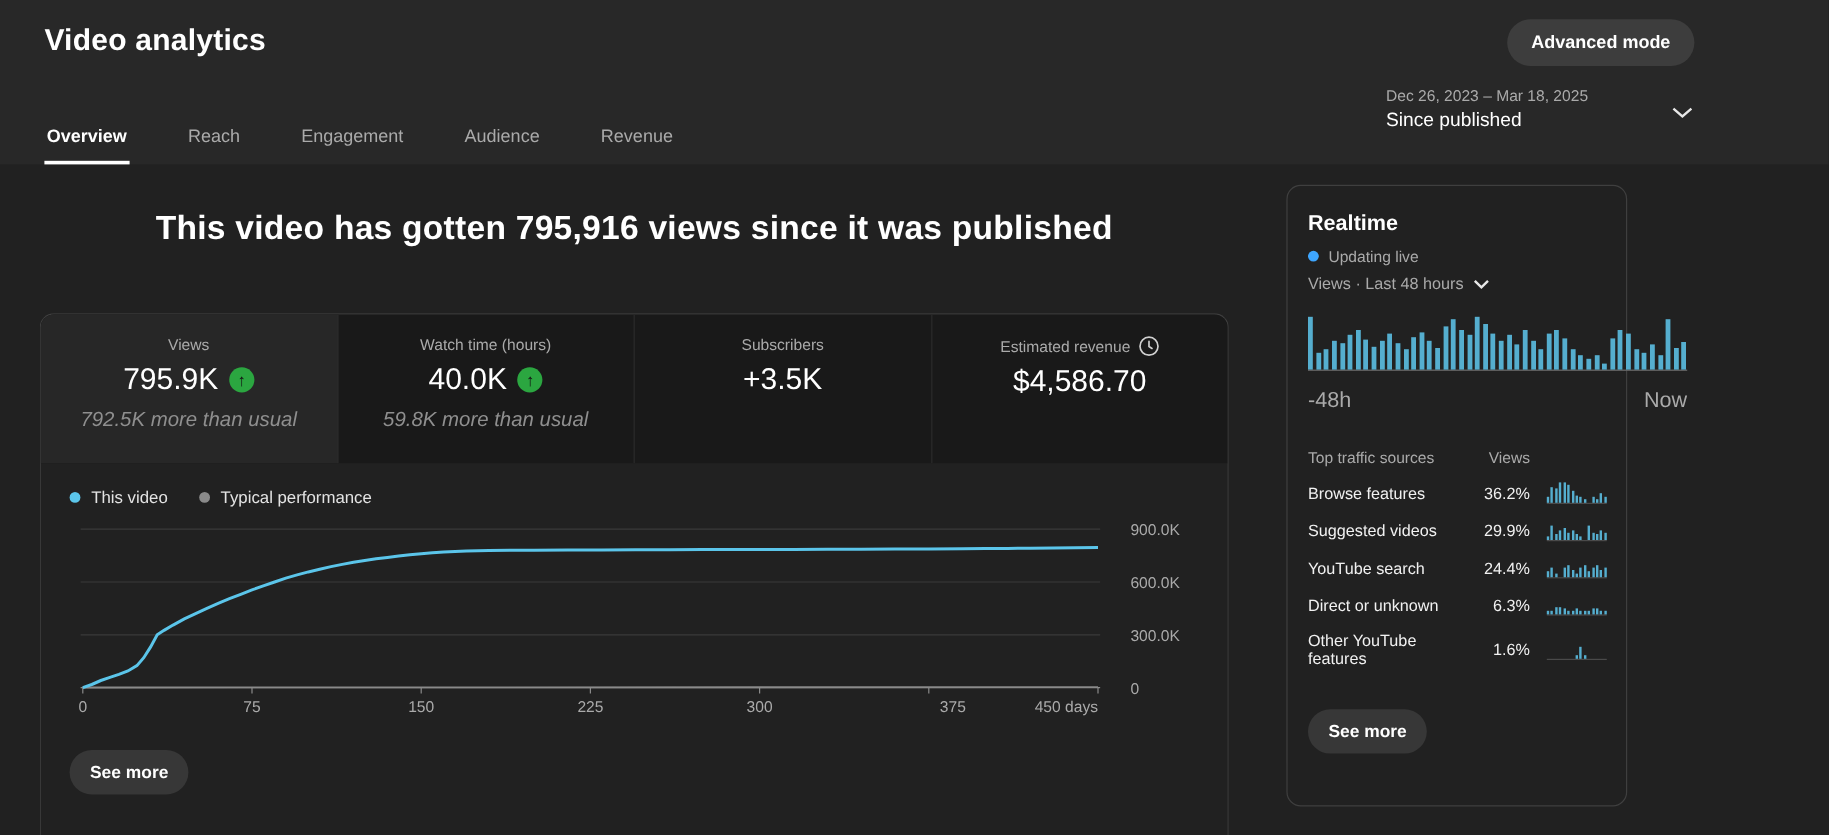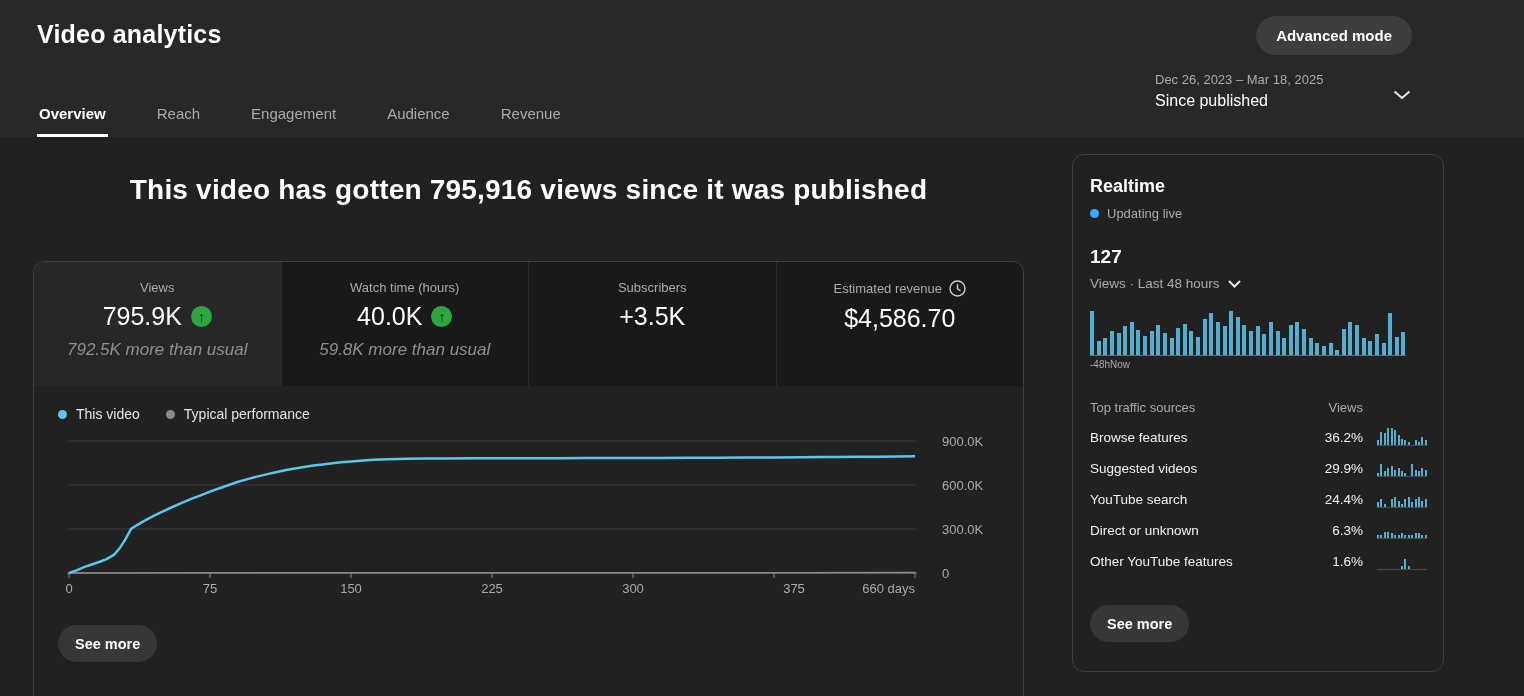--- a/index.html
+++ b/index.html
@@ -46,32 +46,32 @@
   .legend-dot { width:9px; height:9px; border-radius:50%; }
   .chart-wrap { position:relative; margin:13px 0 0 33px; width:940px; height:165px; }
   .chart-svg { position:absolute; left:0; top:0; }
   .y-label { position:absolute; left:875px; font-size:13px; color:#aaaaaa; }
   .x-label { position:absolute; top:146px; font-size:13px; color:#aaaaaa; white-space:nowrap; }
   .see-more { display:inline-flex; align-items:center; height:37px; background:#373737; border:none;
     border-radius:19px; padding:0 17px; color:#fff; font-size:14.5px; font-weight:700;
     font-family:inherit; cursor:pointer; }
   .card-see-more { margin:25px 0 0 24px; }
   
-  .realtime-card { position:absolute; left:1072px; top:154px; width:372px; height:518px;
+  .realtime-card { position:absolute; left:1072px; top:154px; width:284px; height:518px;
     border:1px solid #3f3f3f; border-radius:12px; background:#212121; padding:21px 16px 0 17px; }
   .rt-title { font-size:18px; font-weight:700; }
   .rt-live { display:flex; align-items:center; gap:8px; margin-top:9px; font-size:13px; color:#aaaaaa; }
   .rt-live-dot { width:9px; height:9px; border-radius:50%; background:#3ea6ff; }
   .rt-count { margin-top:25px; font-size:19px; font-weight:700; }
   .rt-caption { display:flex; align-items:center; gap:8px; margin-top:8px; font-size:13.5px; color:#aaaaaa; cursor:pointer; }
   .rt-chart { display:flex; align-items:flex-end; justify-content:space-between;
     margin-top:17px; width:316px; height:48px; border-bottom:1px solid #6d6d6d; }
   .rt-bar { width:4px; background:#55aecf; }
-  .rt-axis { display:flex; justify-content:flex-start; width:316px; margin-top:3px;
-    font-size:10px; color:#aaaaaa; }
+  .rt-axis { display:flex; justify-content:space-between; width:316px; margin-top:14px;
+    font-size:18px; color:#aaaaaa; }
   .rt-table { margin-top:30px; }
   .rt-table-row { display:grid; grid-template-columns:1fr 56px 50px; column-gap:14px;
     align-items:center; margin-bottom:13px; }
   .rt-th { font-size:13px; color:#aaaaaa; }
   .rt-th.views { text-align:right; }
   .rt-src { font-size:13.5px; color:#f1f1f1; }
   .rt-pct { font-size:13.5px; color:#f1f1f1; text-align:right; }
   .spark { display:flex; align-items:flex-end; justify-content:space-between;
     width:50px; height:18px; border-bottom:1px solid #4a4a4a; }
   .spark-bar { width:2px; background:#55aecf; }
@@ -175,33 +175,32 @@
       <span class="y-label" style="top: 131px;">0</span>
       <span class="y-label" style="top: 87px;">300.0K</span>
       <span class="y-label" style="top: 43px;">600.0K</span>
       <span class="y-label" style="top: -1px;">900.0K</span>
       <span class="x-label" style="left: 2px; transform: translateX(-50%);">0</span>
       <span class="x-label" style="left: 143px; transform: translateX(-50%);">75</span>
       <span class="x-label" style="left: 284px; transform: translateX(-50%);">150</span>
       <span class="x-label" style="left: 425px; transform: translateX(-50%);">225</span>
       <span class="x-label" style="left: 566px; transform: translateX(-50%);">300</span>
       <span class="x-label" style="left: 727px; transform: translateX(-50%);">375</span>
-      <span class="x-label" style="left: 848px; transform: translateX(-100%);">660 days</span>
+      <span class="x-label" style="left: 848px; transform: translateX(-100%);">450 days</span>
     </div>
 
   <button class="see-more card-see-more">See more</button>
 </div>
 
 <div class="realtime-card">
   <div class="rt-title">Realtime</div>
   <div class="rt-live">
     <span class="rt-live-dot"></span>
     <span>Updating live</span>
   </div>
-  <div class="rt-count">127</div>
   <div class="rt-caption">
     <span>Views · Last 48 hours</span>
     <span>
       <svg width="13" height="8" viewBox="0 0 13 8">
           <path class="chev" d="M1 1 L6.5 6.5 L12 1"></path>
         </svg>
     </span>
   </div>
   <div class="rt-chart" id="rt-chart">
       <div class="rt-bar" style="height: 44px;"></div>

